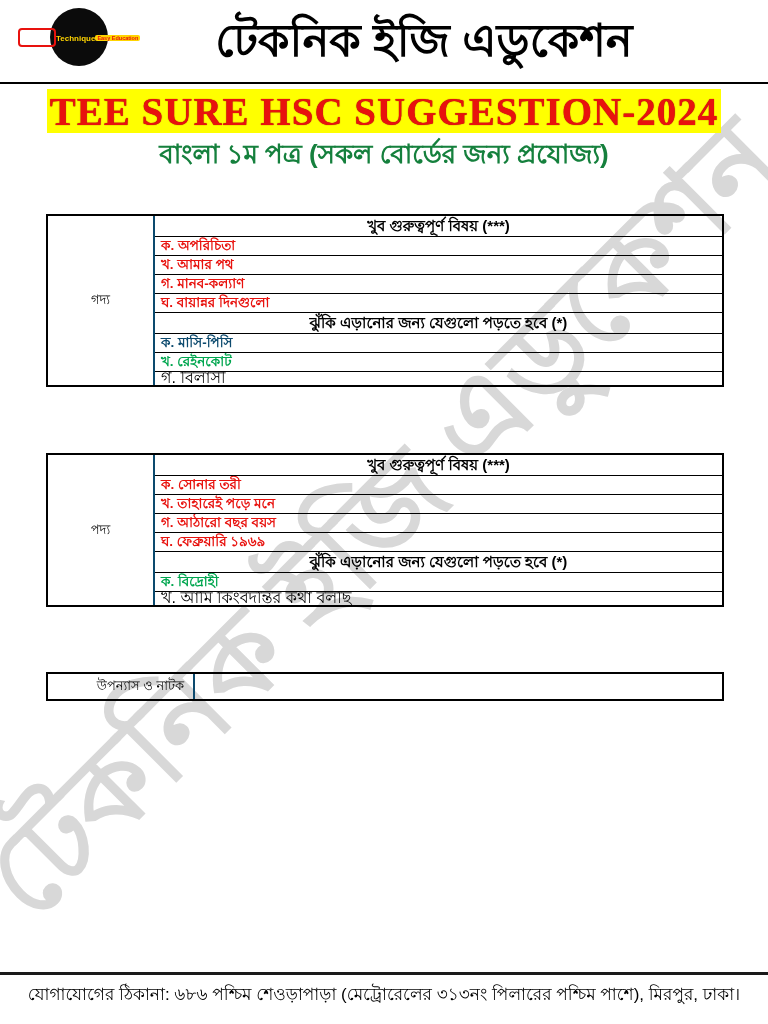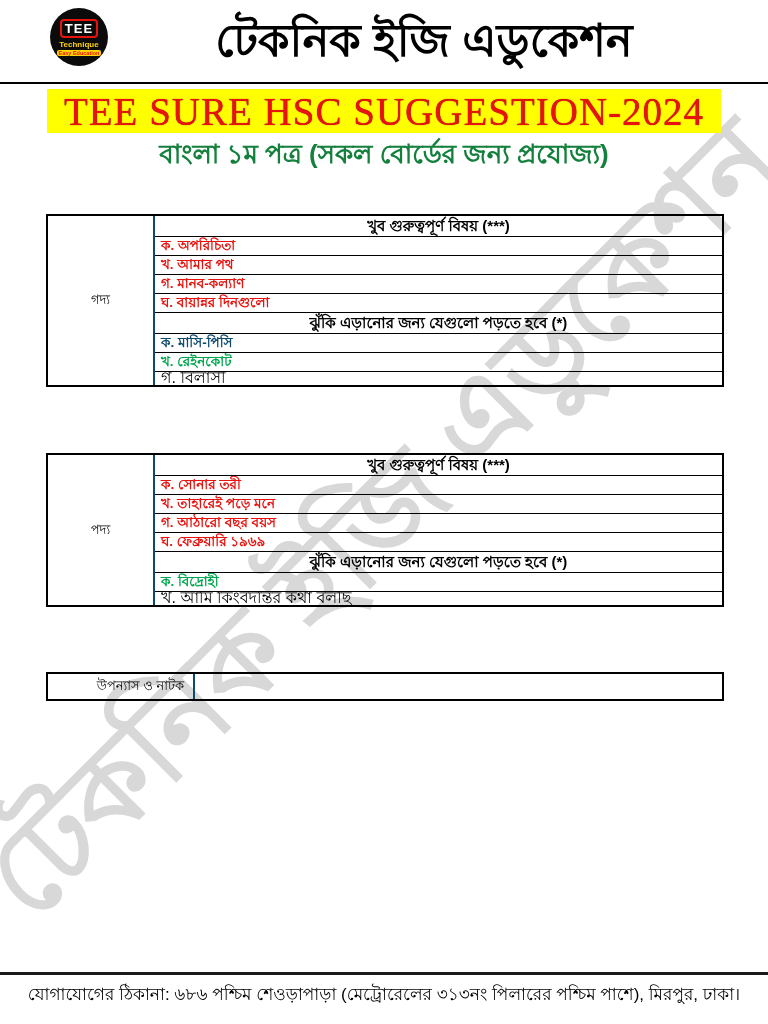--- a/index.html
+++ b/index.html
@@ -10,21 +10,21 @@
   
   .watermark{
     position:absolute;left:-145px;top:460px;width:1020px;height:150px;
     text-align:center;font-size:115px;font-weight:bold;color:#d8d8d8;
     transform:rotate(-45deg);white-space:nowrap;z-index:0;line-height:150px;
     pointer-events:none;
   }
   
   .logo{
     position:absolute;left:50px;top:8px;width:58px;height:58px;background:#0b0b0b;
-    border-radius:50%;display:flex;flex-direction:column;align-items:center;
+    border-radius:50%;display:flex;align-items:center;
     justify-content:center;z-index:2;
   }
   .logo-tee{
     border:2px solid #e8120e;border-radius:4px;padding:0 3px;color:#ffffff;
     font-weight:bold;font-size:13px;line-height:15px;letter-spacing:1px;
   }
   .logo-name{color:#ffd400;font-size:8px;font-weight:bold;margin-top:2px;}
   .logo-tag{
     background:#ffd400;color:#e8120e;font-size:5.5px;font-weight:bold;
     border-radius:2px;padding:0 2px;margin-top:1px;white-space:nowrap;
@@ -32,21 +32,21 @@
   .main-title{
     position:absolute;left:120px;right:40px;top:6px;text-align:center;
     font-size:45px;font-weight:bold;color:#000;z-index:1;line-height:70px;
   }
   .hline{position:absolute;left:0;top:82px;width:768px;height:2px;background:#000;z-index:1;}
   .banner{
     position:absolute;left:47px;top:89px;width:674px;height:44px;background:#ffff00;
     display:flex;align-items:center;justify-content:center;z-index:1;
   }
   .banner-text{
-    font-family:"Liberation Serif", serif;font-weight:normal;font-size:39px;
+    font-family:"Liberation Serif", serif;font-weight:bold;font-size:39px;
     color:#e8120e;letter-spacing:1px;white-space:nowrap;
     text-shadow:0 0 1px #8a0000;
   }
   .subtitle{
     position:absolute;left:0;width:768px;top:134px;text-align:center;
     font-size:26px;font-weight:600;color:#15803d;z-index:1;
   }
   
   .dtable{
     position:absolute;left:46px;width:678px;border:2px solid #000;

